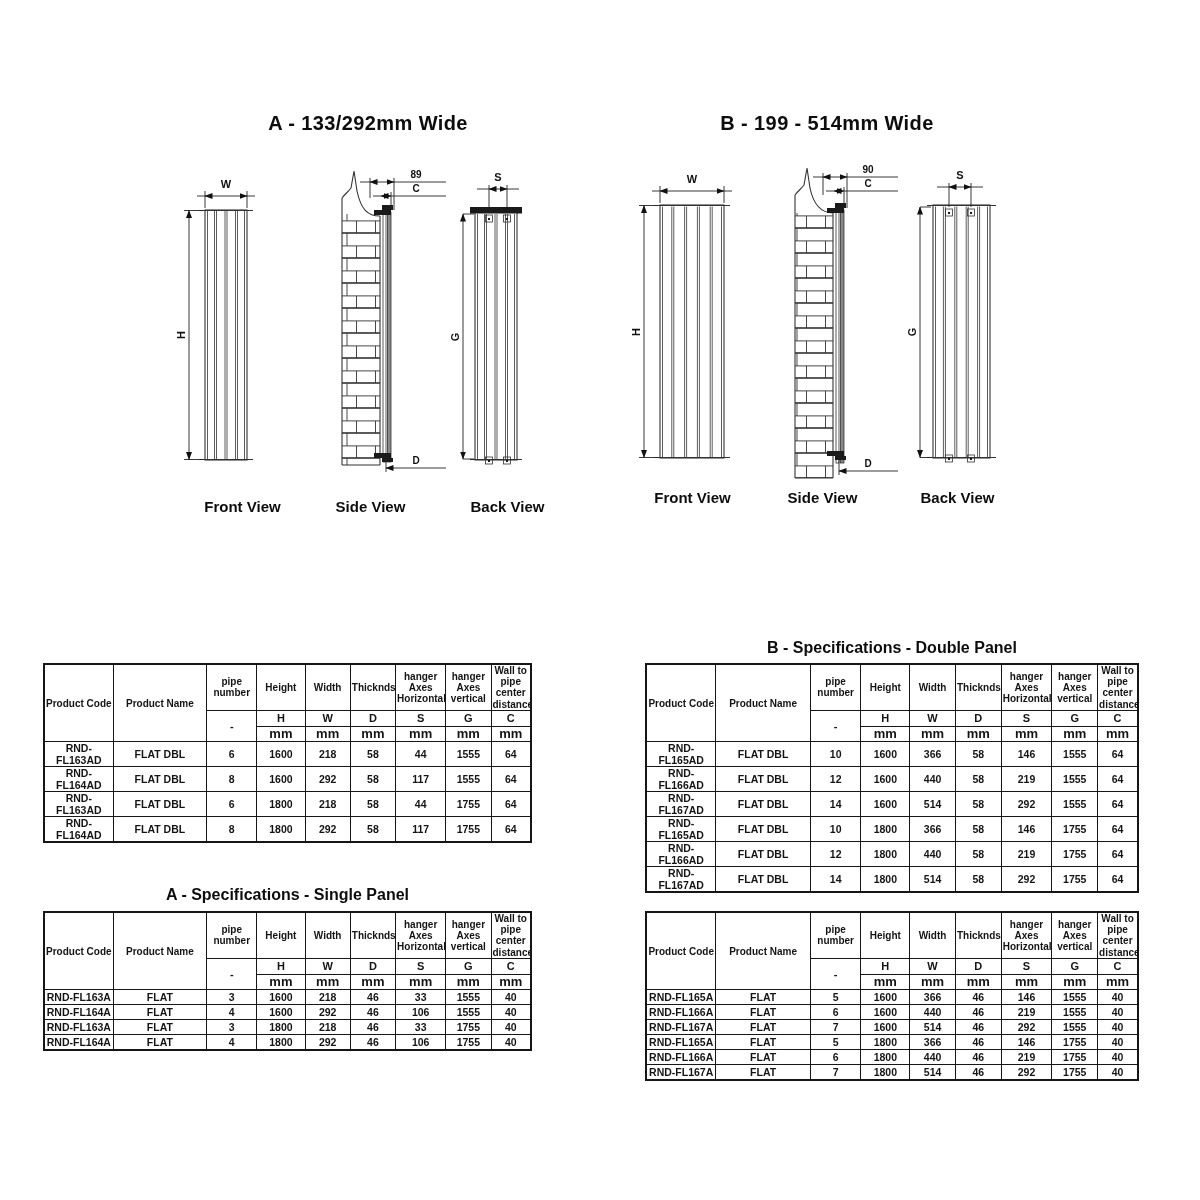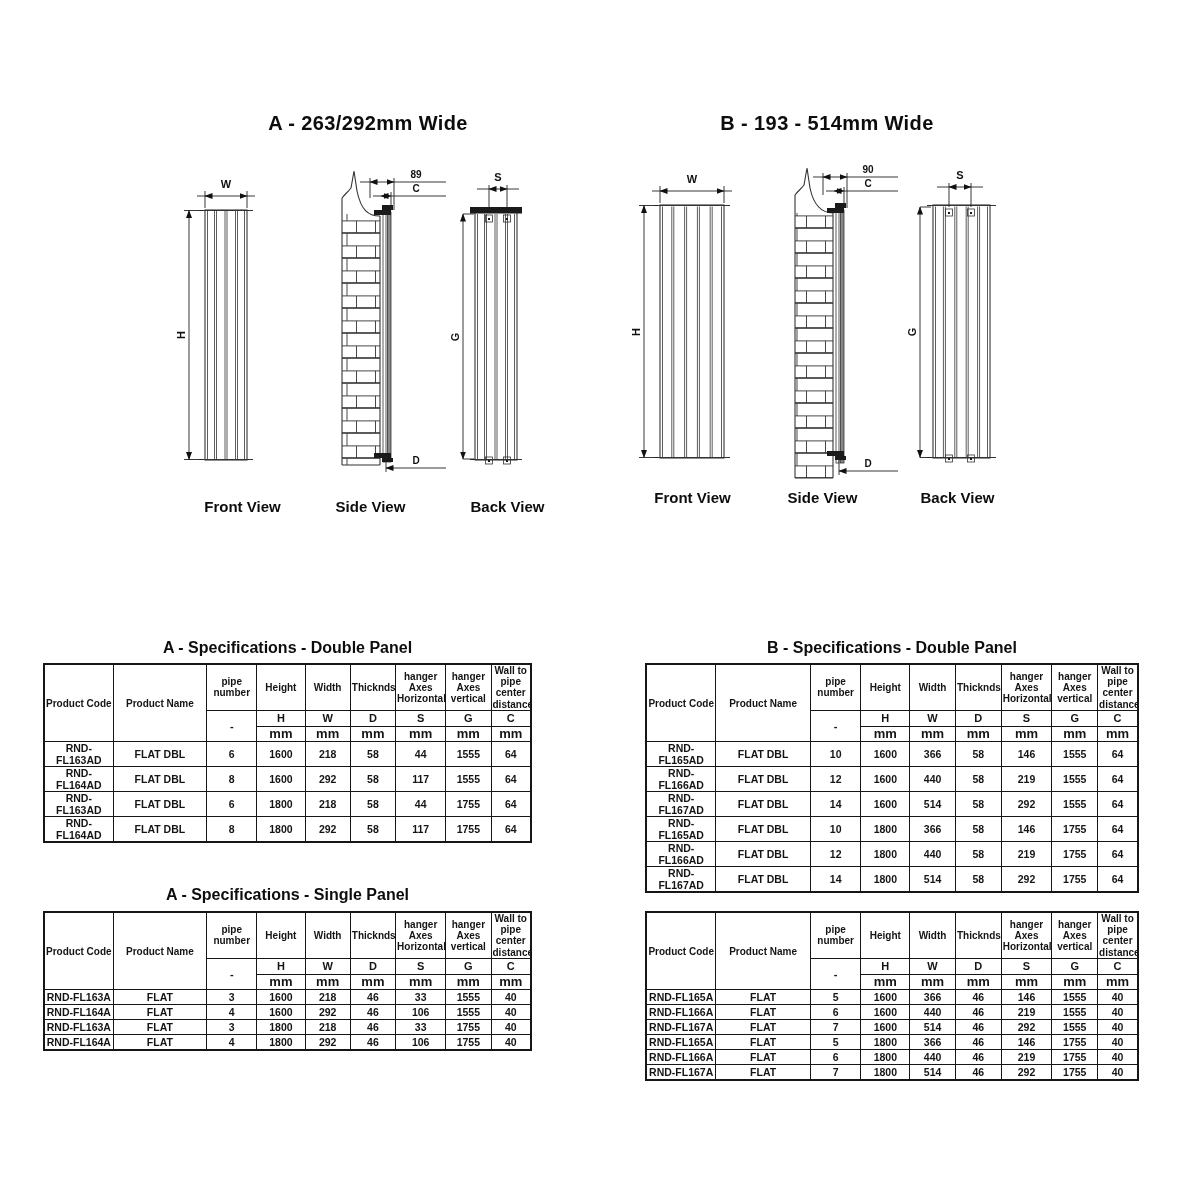--- a/index.html
+++ b/index.html
@@ -34,21 +34,21 @@
     <defs>
       <marker id="arr" markerWidth="8" markerHeight="6" refX="7.5" refY="3" orient="auto-start-reverse" markerUnits="userSpaceOnUse">
         <path d="M0,0 L8,3 L0,6 Z" fill="#111"></path>
       </marker>
       <pattern id="bricks" width="38" height="25" patternUnits="userSpaceOnUse">
         <path d="M0,0.4H38 M0,12.9H38 M19,0.4V12.9 M9.5,12.9V25 M28.5,12.9V25 M0,24.6H38" stroke="#333" stroke-width="0.9" fill="none"></path>
       </pattern>
     </defs>
   </svg>
 
-  <div class="abs sec-title" style="left:168px;top:112px;width:400px;">A - 263/292mm Wide</div>
+  <div class="abs sec-title" style="left:168px;top:112px;width:400px;">A - 133/292mm Wide</div>
 
   <svg class="abs" style="left:170px;top:163px;" width="125" height="352" viewBox="0 0 125 352">
     <g>
       <line class="draw" x1="29" y1="47.5" x2="83" y2="47.5"></line>
       <line class="draw" x1="29" y1="296.5" x2="83" y2="296.5"></line>
       <rect class="draw" x="35" y="47" width="42" height="250"></rect>
       <line class="thin" x1="37.5" y1="48" x2="37.5" y2="296"></line>
       <line class="thin" x1="74.5" y1="48" x2="74.5" y2="296"></line>
       <line class="thin" x1="44.5" y1="48" x2="44.5" y2="296"></line>
       <line class="thin" x1="46.5" y1="48" x2="46.5" y2="296"></line>
@@ -146,21 +146,21 @@
       <line class="dim" x1="15" y1="296" x2="26" y2="296"></line>
       <line class="dim" x1="15" y1="51" x2="15" y2="296" marker-start="url(#arr)" marker-end="url(#arr)"></line>
       <text x="11" y="174" font-size="11" text-anchor="middle" transform="rotate(-90 11 174)">G</text>
     </g>
   </svg>
 
   <div class="abs caption" style="left:190px;top:498px;width:105px;">Front View</div>
   <div class="abs caption" style="left:318px;top:498px;width:105px;">Side View</div>
   <div class="abs caption" style="left:455px;top:498px;width:105px;">Back View</div>
 
-  <div class="abs sec-title" style="left:627px;top:112px;width:400px;">B - 193 - 514mm Wide</div>
+  <div class="abs sec-title" style="left:627px;top:112px;width:400px;">B - 199 - 514mm Wide</div>
 
   <svg class="abs" style="left:618px;top:163px;" width="135" height="352" viewBox="0 0 135 352">
     <g>
       <line class="draw" x1="36" y1="42.5" x2="112" y2="42.5"></line>
       <line class="draw" x1="36" y1="294.5" x2="112" y2="294.5"></line>
       <rect class="draw" x="42" y="42" width="64" height="253"></rect>
       <line class="thin" x1="44.5" y1="43.5" x2="44.5" y2="294"></line>
       <line class="thin" x1="103.5" y1="43.5" x2="103.5" y2="294"></line>
       <line class="thin" x1="53.8" y1="43.5" x2="53.8" y2="294"></line>
       <line class="thin" x1="55.8" y1="43.5" x2="55.8" y2="294"></line>
@@ -262,21 +262,20 @@
       <line class="dim" x1="32" y1="294.5" x2="43" y2="294.5"></line>
       <line class="dim" x1="32" y1="44" x2="32" y2="294.5" marker-start="url(#arr)" marker-end="url(#arr)"></line>
       <text x="28" y="169" font-size="11" text-anchor="middle" transform="rotate(-90 28 169)">G</text>
     </g>
   </svg>
 
   <div class="abs caption" style="left:640px;top:489px;width:105px;">Front View</div>
   <div class="abs caption" style="left:770px;top:489px;width:105px;">Side View</div>
   <div class="abs caption" style="left:905px;top:489px;width:105px;">Back View</div>
 
-  <div class="abs tbl-title" style="left:43px;top:639px;width:489px;">A - Specifications - Double Panel</div>
   <div class="abs tbl-title" style="left:645px;top:639px;width:494px;">B - Specifications - Double Panel</div>
   <div class="abs tbl-title" style="left:43px;top:886px;width:489px;">A - Specifications - Single Panel</div>
 
   <table class="spec abs" style="left:43px;top:663px;width:489px;">
     <colgroup>
         <col style="width:14.2%">
         <col style="width:19.2%">
         <col style="width:10.3%">
         <col style="width:9.9%">
         <col style="width:9.3%">

